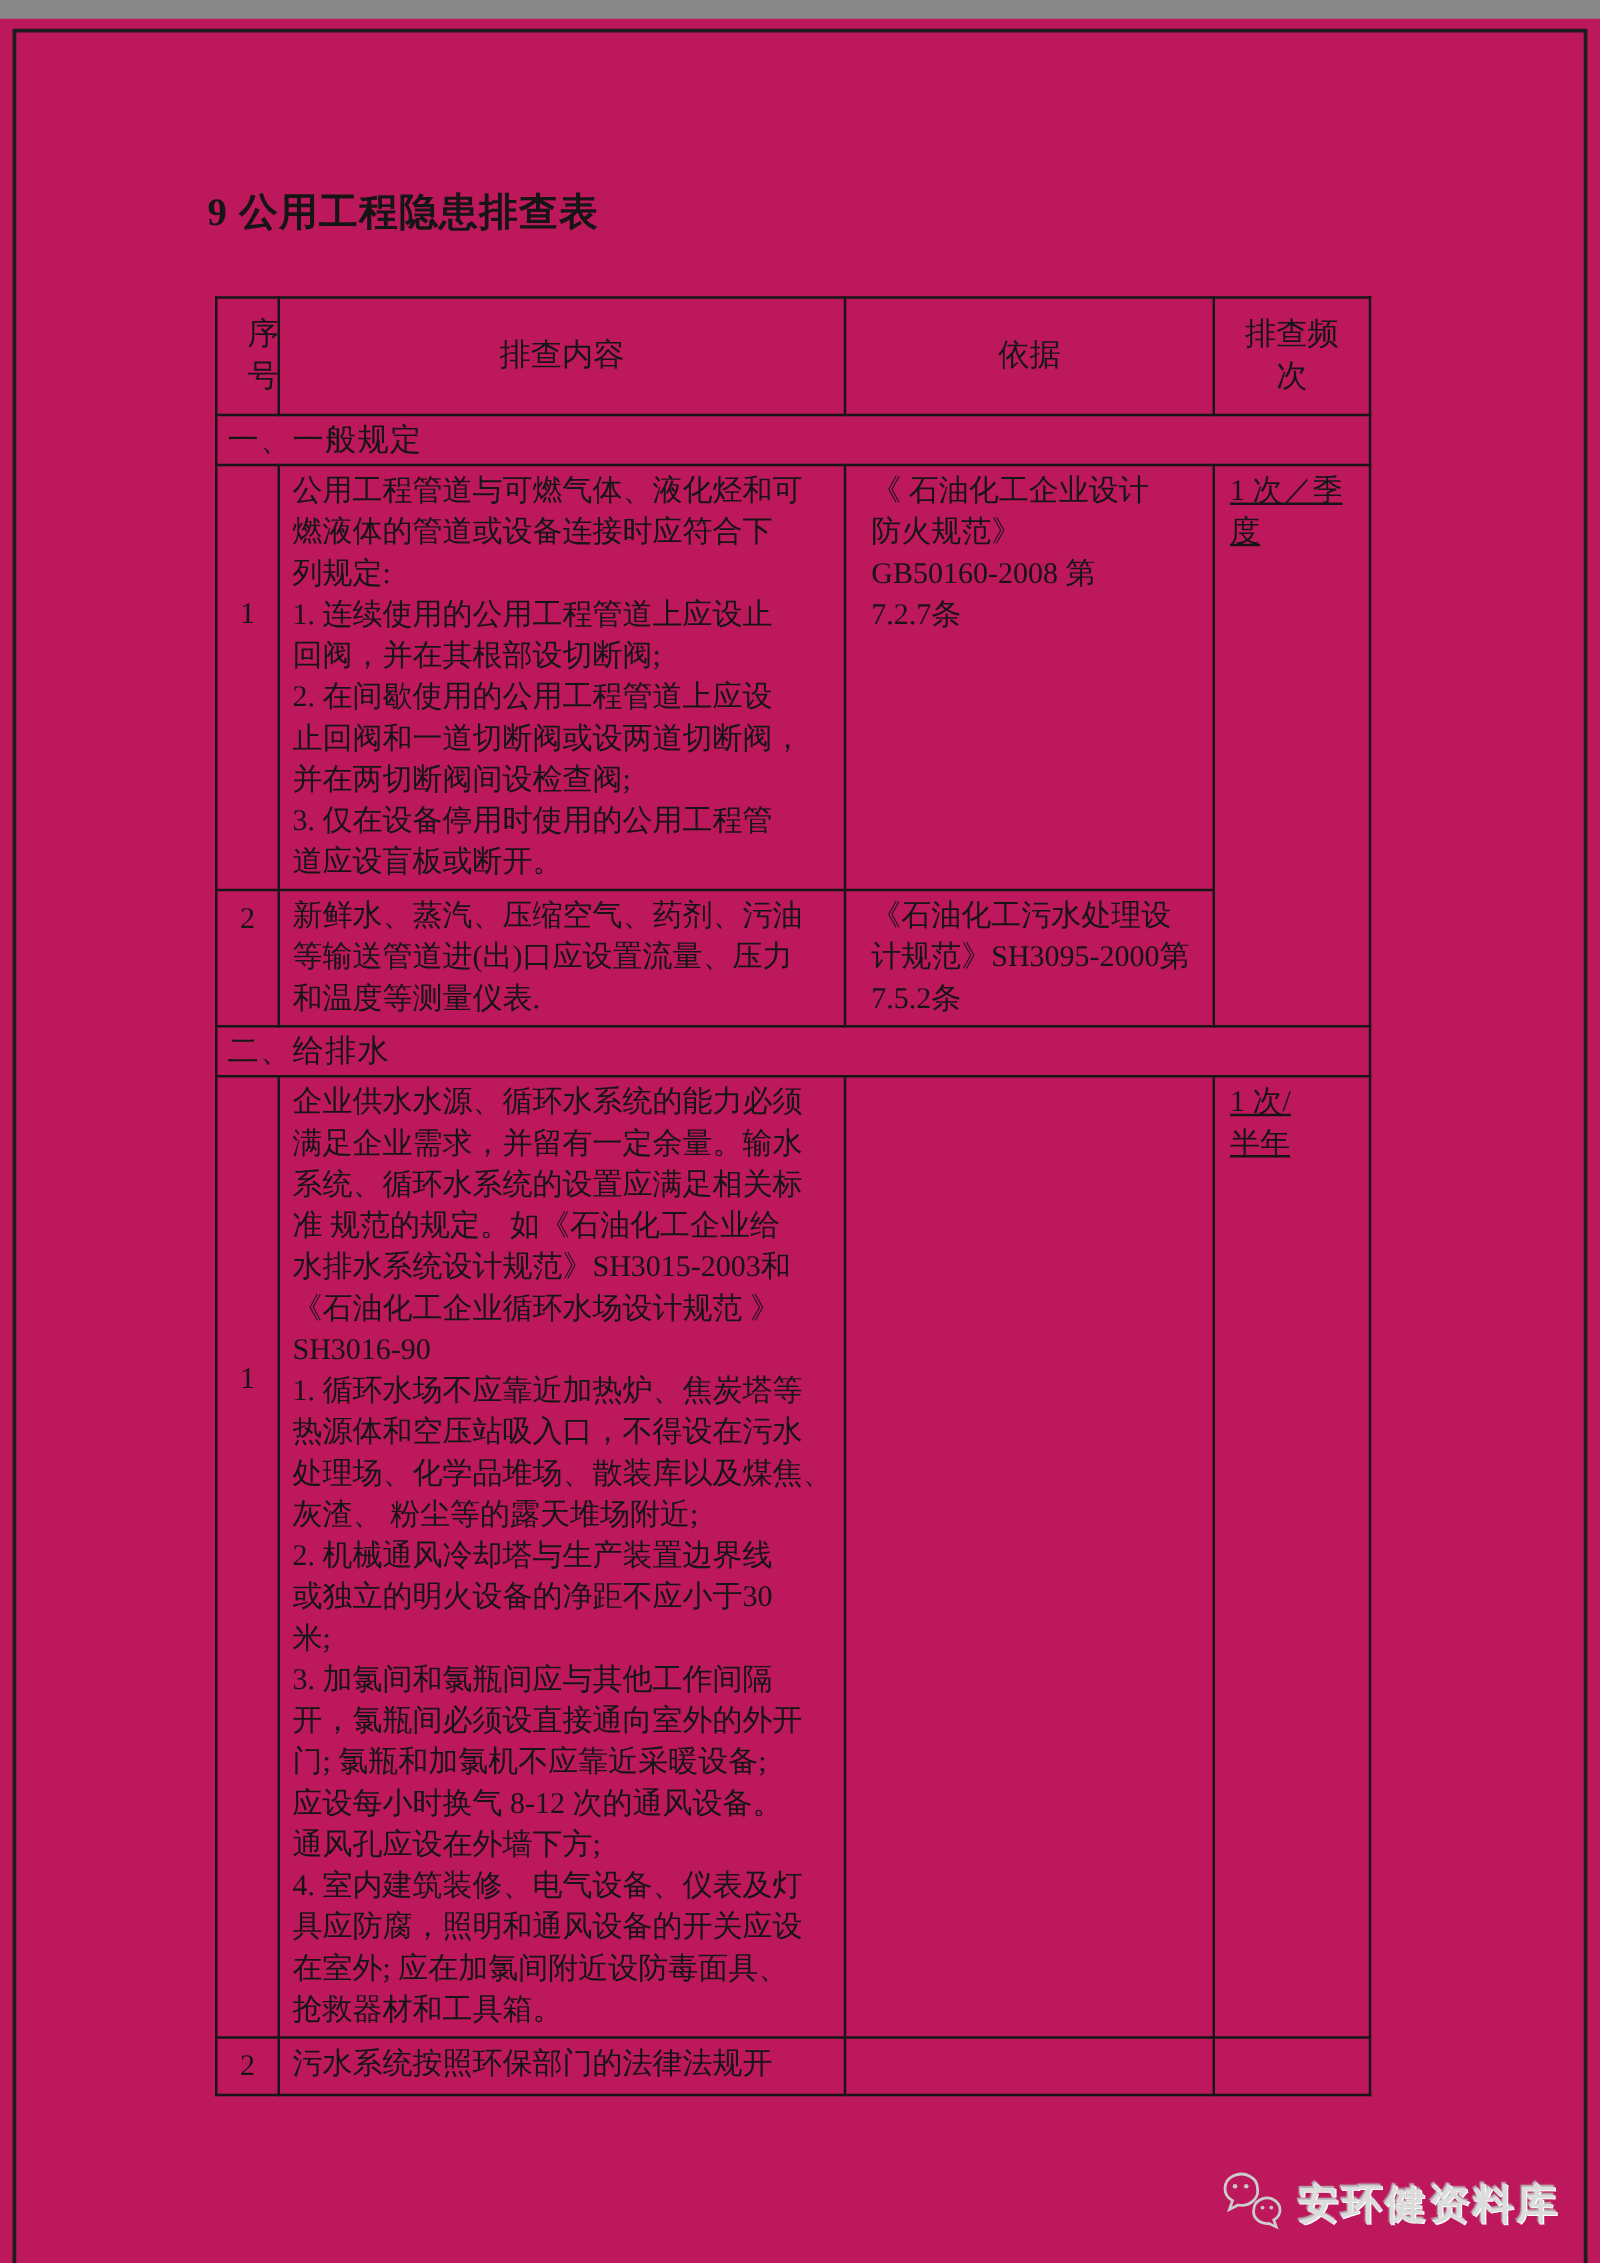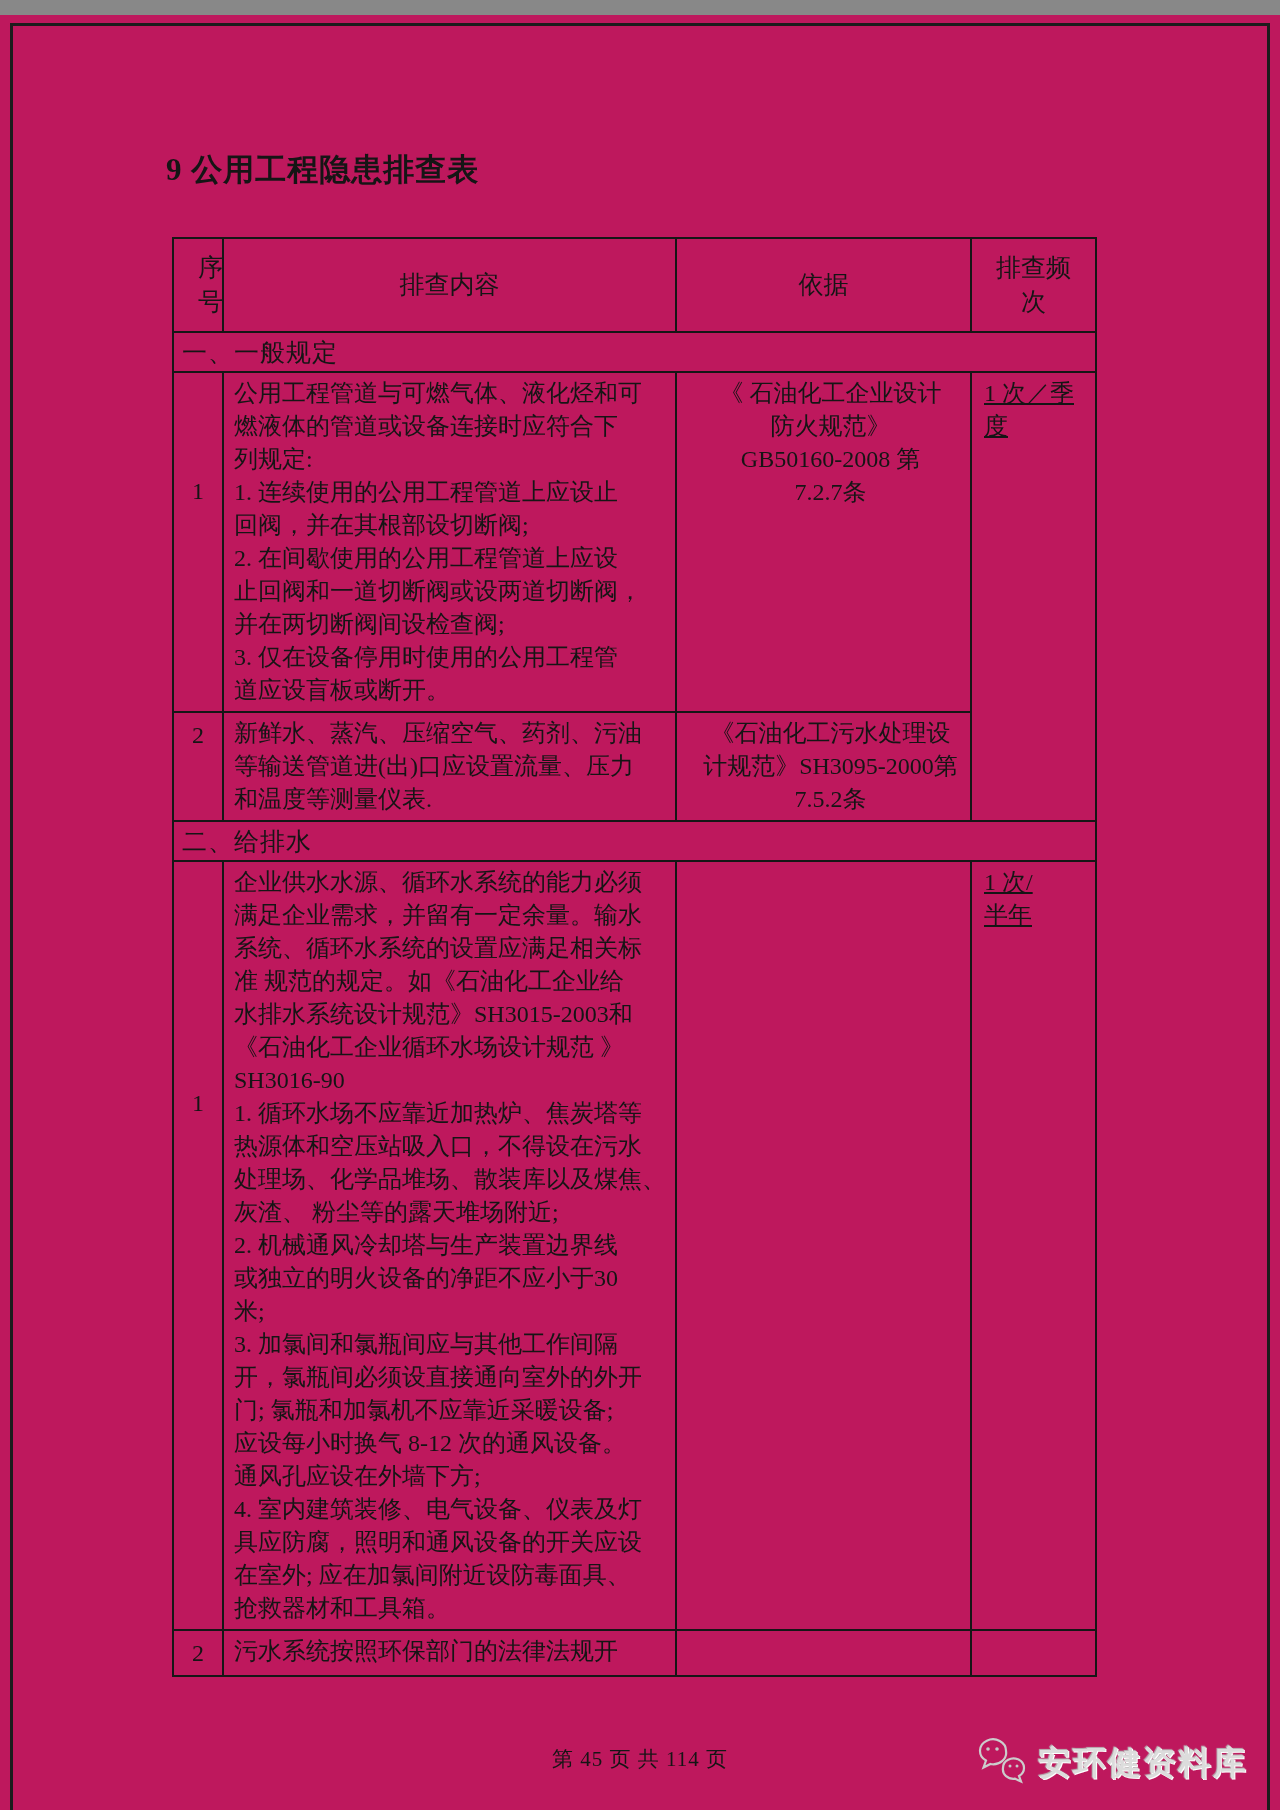--- a/index.html
+++ b/index.html
@@ -71,21 +71,21 @@
   td.c-num.offset-a{padding-top:102px;}
   td.c-num.offset-b{padding-top:225px;}
   td.c-content{
     vertical-align:top;
     text-align:left;
     padding:4px 6px 4px 10px;
     white-space:pre-wrap;
   }
   td.c-basis{
     vertical-align:top;
-    text-align:center;
+    text-align:left;
     padding:4px 6px 4px 20px;
     white-space:pre-wrap;
     font-family:Liberation Serif, serif;
   }
   td.c-freq{
     vertical-align:top;
     text-align:left;
     padding:4px 6px 4px 12px;
     white-space:pre-wrap;
     text-decoration:underline;
@@ -208,21 +208,20 @@
 
       <tr class="clipped-row">
         <td class="c-num">2</td>
         <td class="c-content">污水系统按照环保部门的法律法规开</td>
         <td class="c-basis"></td>
         <td class="c-freq"></td>
       </tr>
     </tbody>
   </table>
 
-  <div class="page-footer">第 45 页 共 114 页</div>
 
   <div class="watermark">
     <svg width="58" height="52" viewBox="0 0 58 52">
       <g fill="none" stroke="#cccccc" stroke-width="2.2">
         <path d="M 30 14 a 13 11.5 0 1 0 -20 9.5 l -2.5 7 l 7 -3.5 a 13 11.5 0 0 0 15.5 -13 z"></path>
         <path d="M 27 31 a 10.5 9.5 0 1 1 16 8 l 2 5.5 l -6 -2.8 a 10.5 9.5 0 0 1 -12 -10.7 z"></path>
       </g>
       <g fill="#c8c8c8">
         <circle cx="12" cy="12" r="1.8"></circle>
         <circle cx="21" cy="12" r="1.8"></circle>

